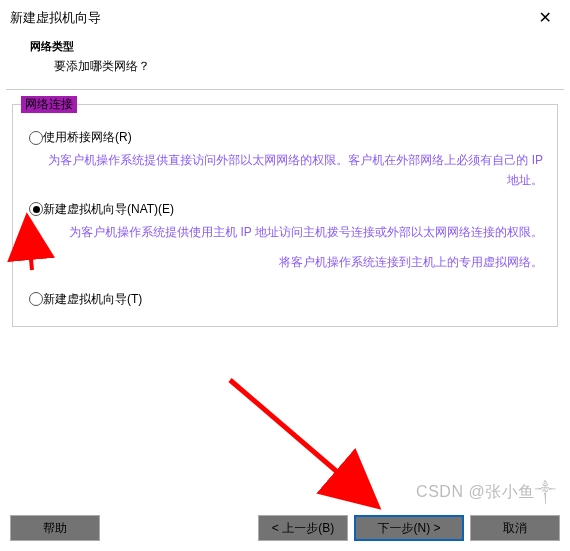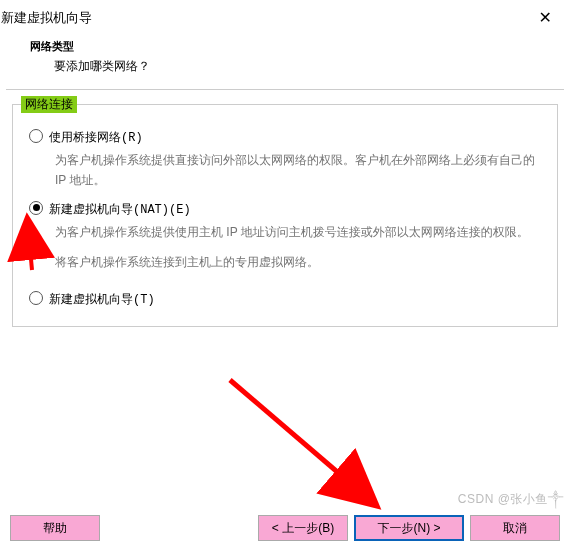--- a/index.html
+++ b/index.html
@@ -11,21 +11,21 @@
     color: #000;
     width: 570px;
     height: 551px;
     position: relative;
     overflow: hidden;
   }
   .titlebar {
     display: flex;
     justify-content: space-between;
     align-items: center;
-    padding: 6px 10px 4px 1px;
+    padding: 6px 10px 4px 10px;
   }
   .titlebar-title { font-size: 13px; }
   .close-btn {
     font-size: 16px;
     font-family: Arial, sans-serif;
     padding: 2px 8px;
     cursor: pointer;
   }
   .header {
     padding: 6px 30px 14px 30px;
@@ -40,91 +40,91 @@
   .fieldset {
     margin: 14px 12px 0 12px;
     border: 1px solid #ccc;
     padding: 14px 14px 18px 14px;
     position: relative;
   }
   .legend {
     position: absolute;
     top: -9px;
     left: 8px;
-    background: #84cc16;
+    background: #a21caf;
     padding: 0 4px;
     font-size: 12px;
   }
   .option {
     margin: 10px 0 0 2px;
   }
   .opt-row {
     display: flex;
-    gap: 6px;
-    font-family: Liberation Mono, monospace;
+    align-items: center;
   }
   .radio {
     width: 14px; height: 14px;
     border: 1px solid #555;
     border-radius: 50%;
     display: inline-flex;
     align-items: center;
     justify-content: center;
     flex-shrink: 0;
   }
   .radio.checked::after {
     content: "";
     width: 7px; height: 7px;
     background: #000;
     border-radius: 50%;
   }
   .opt-label { font-size: 12px; }
   .opt-desc {
-    margin: 4px 0 10px 26px;
+    margin: 4px 0 10px 9px;
     font-size: 12px;
     line-height: 1.7;
-    color: #737373;
+    color: #8b5cf6;
+    text-align: right;
   }
   .arrow-overlay {
     position: absolute;
     left: 0; top: 0;
     width: 570px; height: 551px;
     pointer-events: none;
   }
   .footer {
     position: absolute;
     left: 0; right: 0; bottom: 10px;
     padding: 0 10px;
     display: flex;
     align-items: center;
   }
   .btn {
     height: 26px;
     min-width: 90px;
     padding: 0 10px;
-    background: #f9a8d4;
+    background: #737373;
     border: 1px solid #aaa;
     font-family: inherit;
     font-size: 12px;
     cursor: pointer;
     display: inline-flex;
     align-items: center;
     justify-content: center;
   }
   .btn.primary {
     border: 2px solid #0a63b8;
     min-width: 110px;
   }
   .footer-spacer { flex: 1; }
   .btn + .btn { margin-left: 6px; }
   .watermark {
     position: absolute;
-    right: 6px;
+    right: 14px;
     bottom: 32px;
-    font-size: 12px;
+    font-size: 16px;
     color: rgba(160,160,160,0.7);
     letter-spacing: 0.5px;
     pointer-events: none;
   }
 </style>
 </head>
 <body>
 
 <div class="titlebar">
   <span class="titlebar-title">新建虚拟机向导</span>

